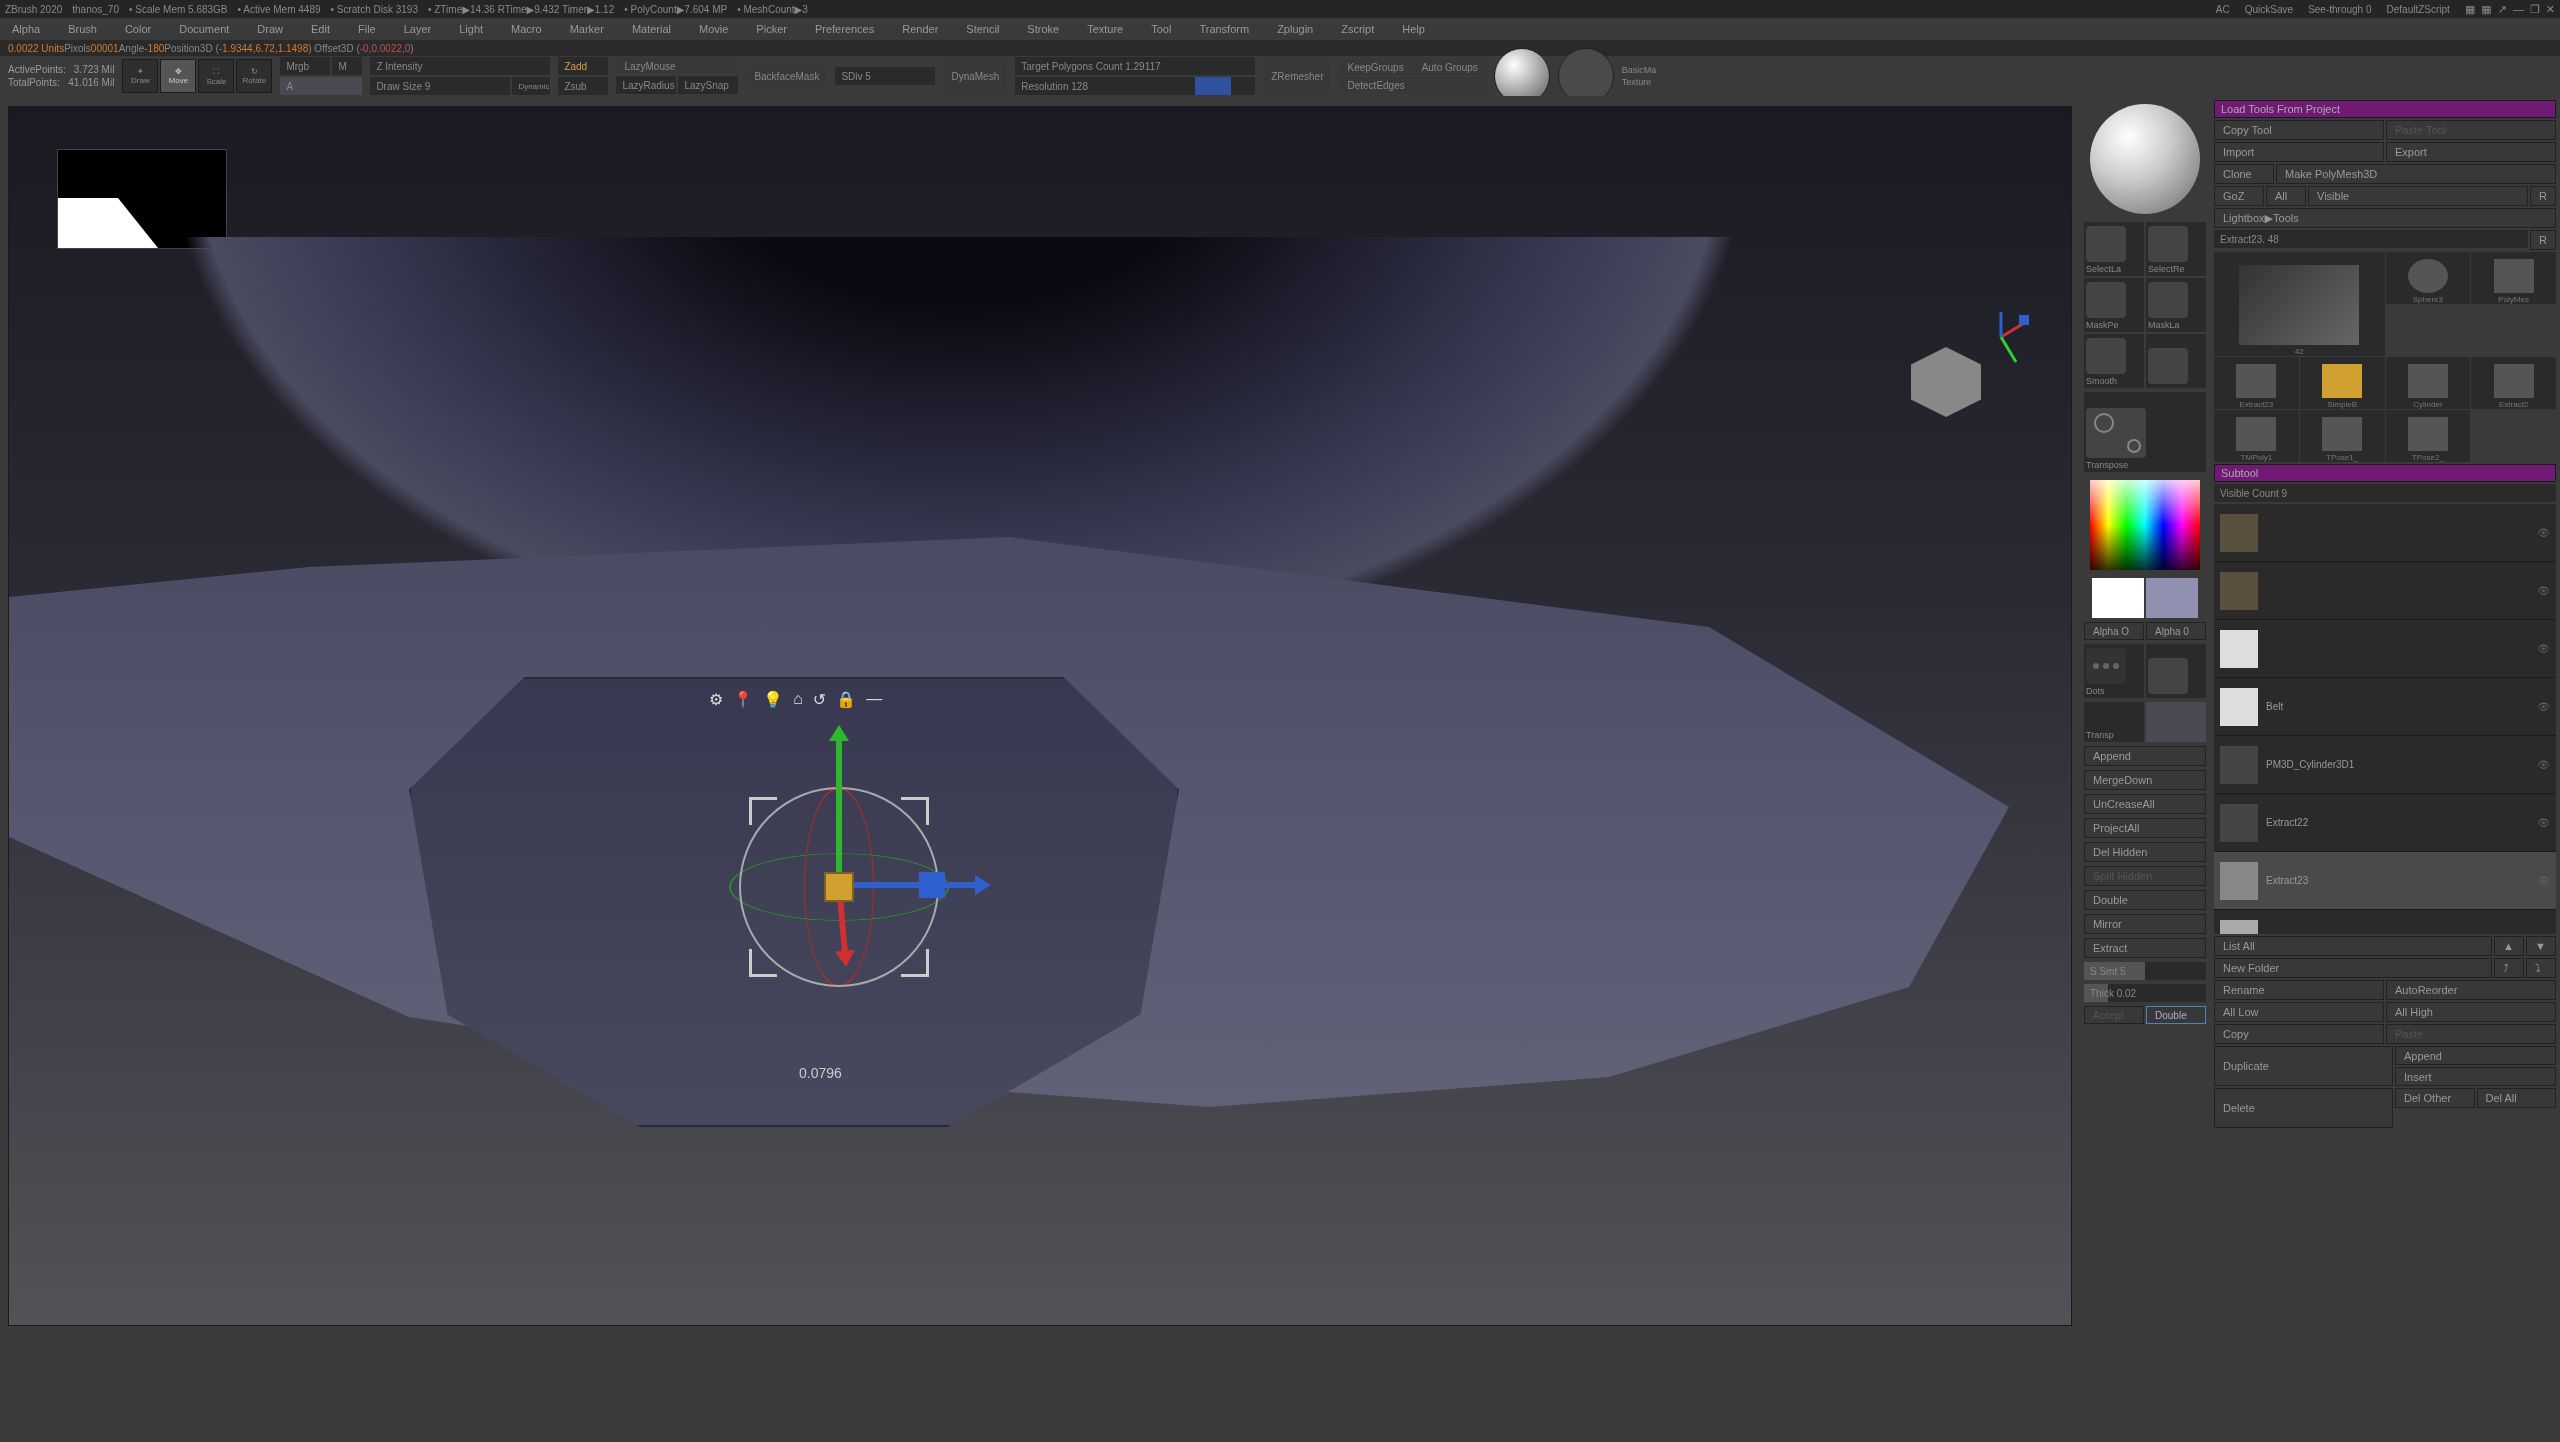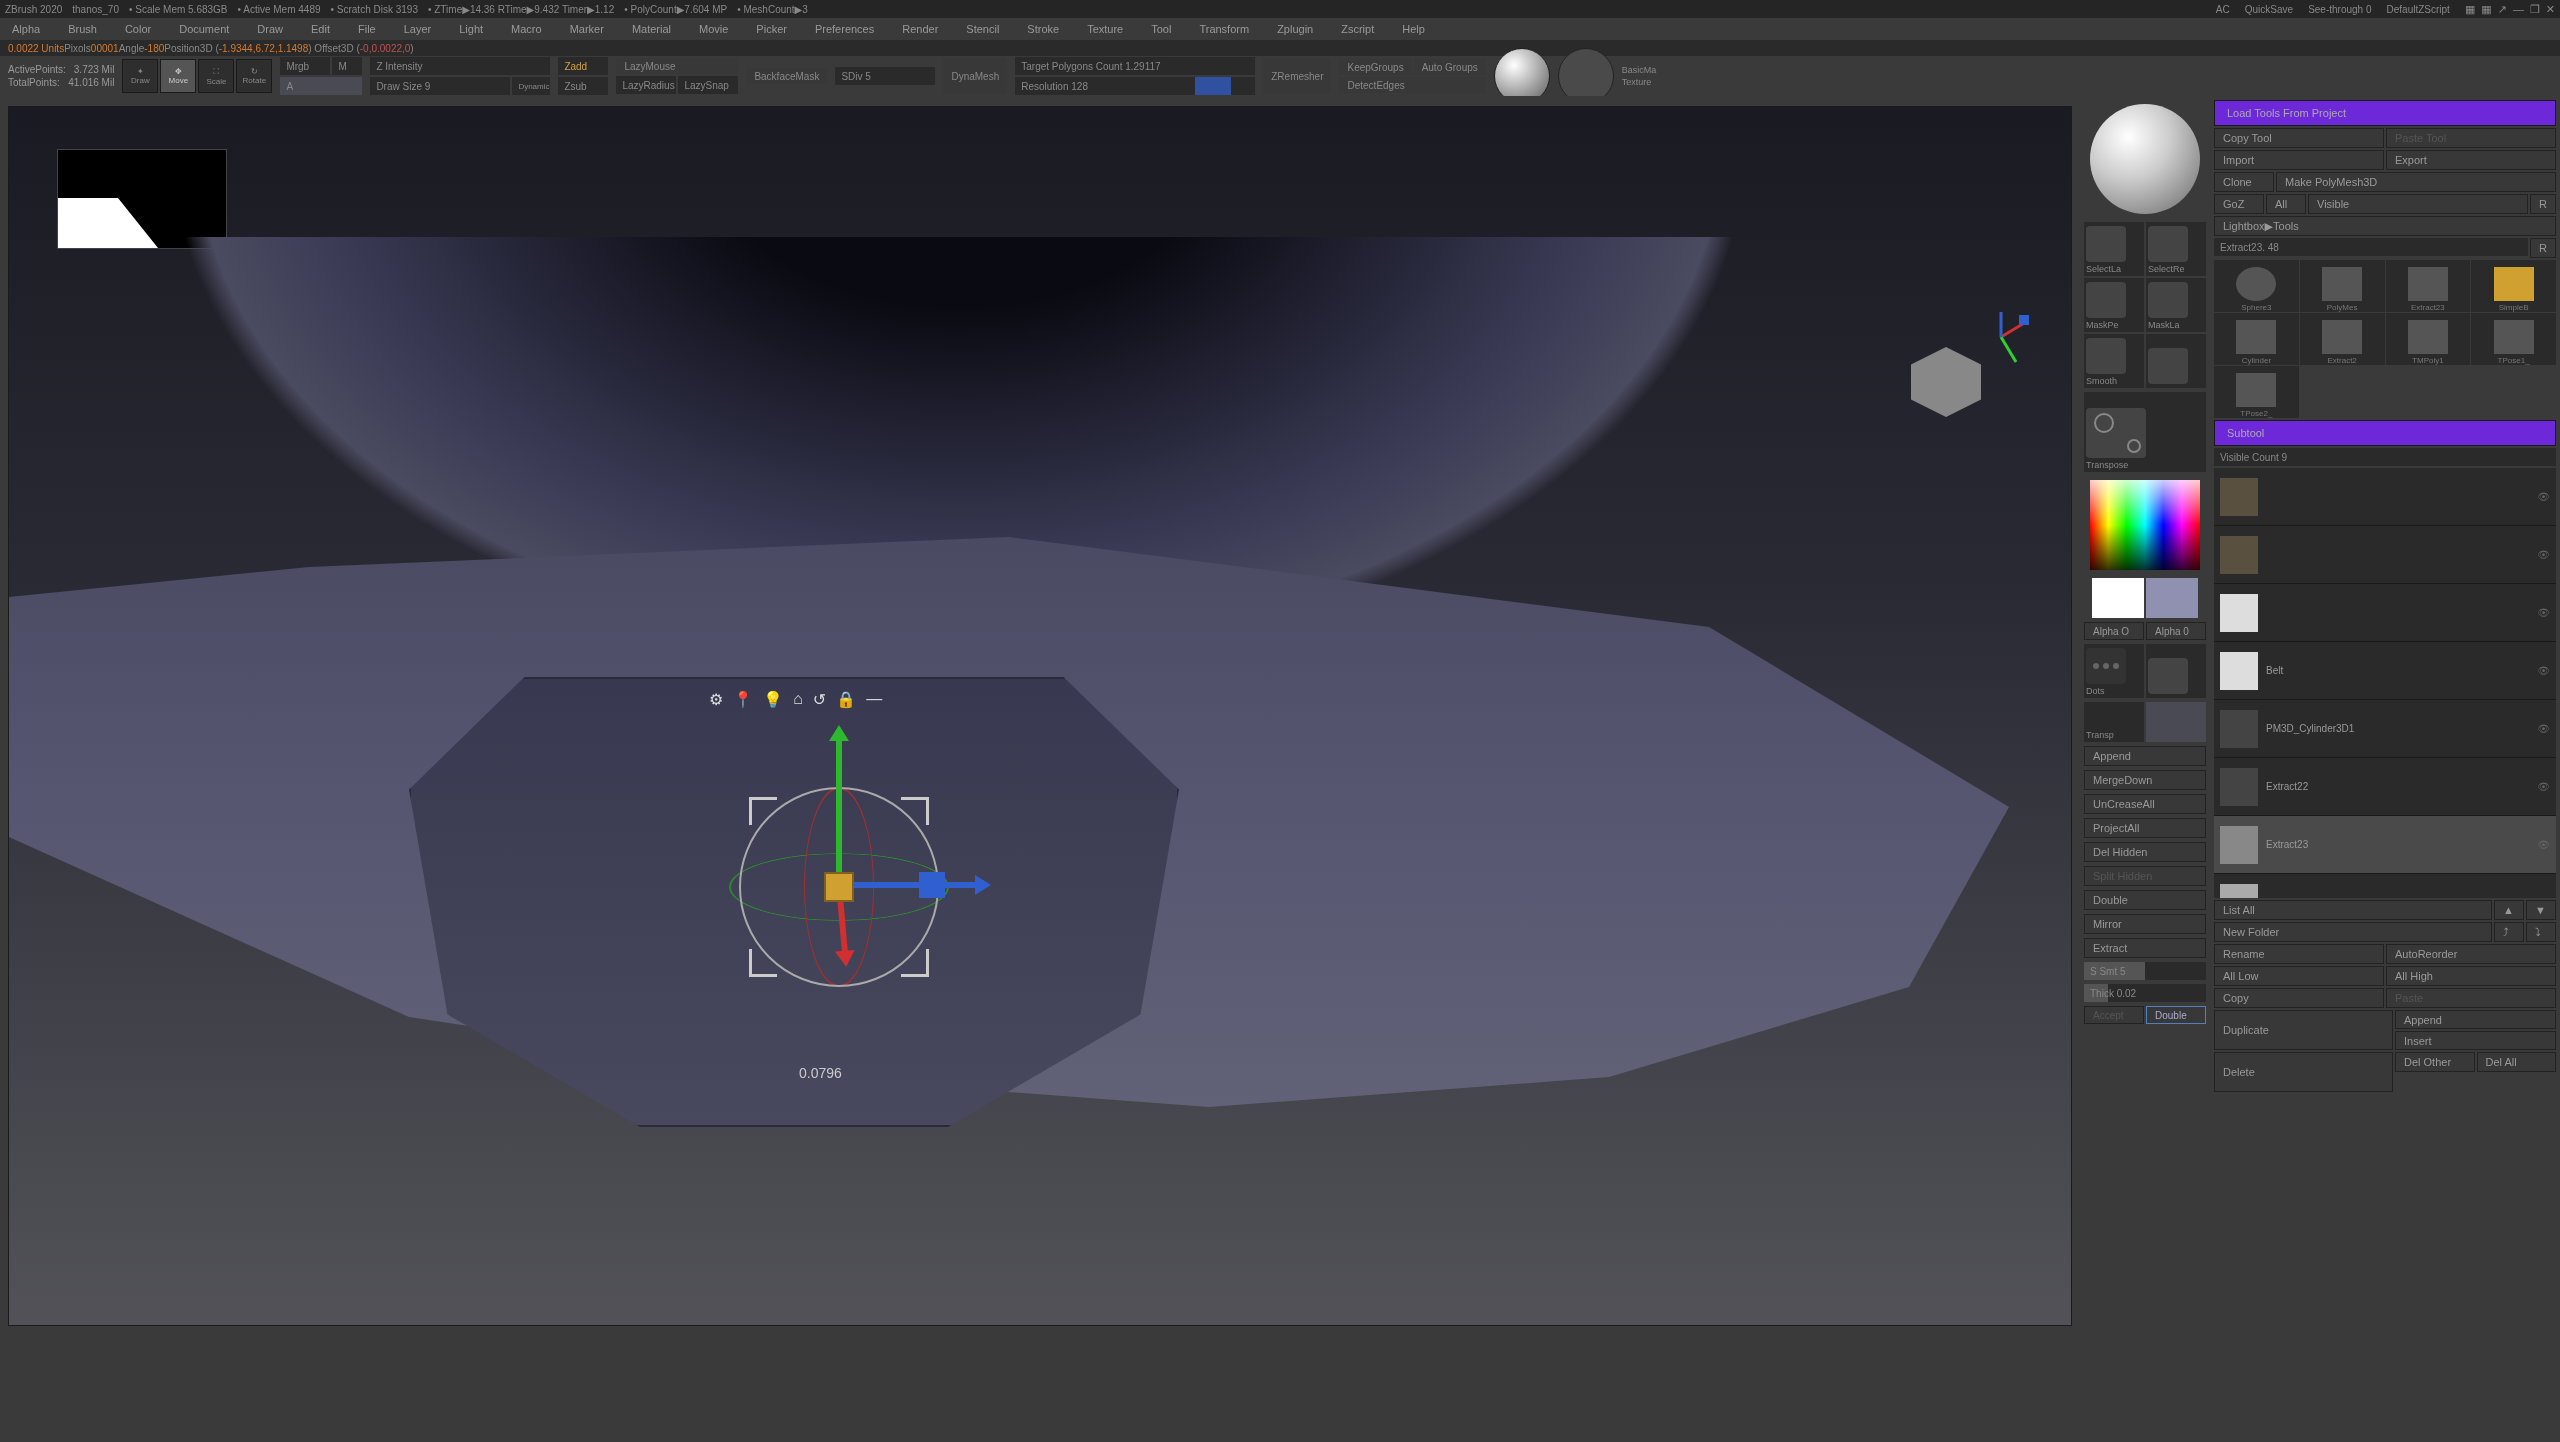--- a/index.html
+++ b/index.html
@@ -89,21 +89,21 @@
 .color-picker { width: 110px; height: 90px; background: linear-gradient(to right, #f00, #ff0, #0f0, #0ff, #00f, #f0f, #f00); position: relative; margin: 4px auto; }
 .color-picker::after { content: ''; position: absolute; inset: 0; background: linear-gradient(to bottom, rgba(255,255,255,0.8), transparent 50%, rgba(0,0,0,0.8)); }
 .swatches { display: flex; gap: 2px; justify-content: center; }
 .swatch { width: 52px; height: 40px; }
 
 .panel-btn { height: 20px; background: #383838; color: #999; font-size: 11px; padding: 0 8px; display: flex; align-items: center; border: 1px solid #222; }
 .panel-btn.small { font-size: 10px; height: 18px; }
 .panel-row { display: flex; gap: 2px; }
 .panel-row .panel-btn { flex: 1; }
 
-.section-header { height: 26px; background: #6d28d9; color: #aaa; font-size: 11px; padding: 0 12px; display: flex; align-items: center; border: 1px solid #1a1a1a; }
+.section-header { height: 18px; background: #701a75; color: #aaa; font-size: 11px; padding: 0 6px; display: flex; align-items: center; border: 1px solid #1a1a1a; }
 
 .tool-grid { display: grid; grid-template-columns: repeat(4, 1fr); gap: 1px; }
 .tool-item { height: 52px; background: #2a2a2a; display: flex; flex-direction: column; align-items: center; justify-content: flex-end; font-size: 8px; color: #777; overflow: hidden; }
 .tool-icon { width: 40px; height: 34px; background: #555; margin-bottom: 2px; }
 
 .subtool-list { background: #2a2a2a; height: 430px; overflow: hidden; }
 .subtool-row { height: 58px; display: flex; align-items: center; padding: 0 6px; border-bottom: 1px solid #1a1a1a; font-size: 10px; color: #999; gap: 8px; }
 .subtool-row.selected { background: #4a4a4a; }
 .subtool-thumb { width: 38px; height: 38px; background: #444; }
 .subtool-icons { margin-left: auto; display: flex; gap: 4px; font-size: 10px; color: #666; }
@@ -420,20 +420,24 @@
         <div class="panel-btn" style="flex:0 0 25px">R</div>
       </div>
       <div class="panel-btn">Lightbox▶Tools</div>
       <div class="panel-row">
         <div class="slider-row" style="flex:1">
             <span>Extract23. 48</span>
           </div>
         <div class="panel-btn" style="flex:0 0 25px">R</div>
       </div>
       <div class="tool-grid">
+        <div class="tool-item" style="grid-column:span 2;height:104px">
+            <div class="tool-icon" style="width:120px;height:80px;background:linear-gradient(135deg,#333,#666)"></div>
+            <span>42</span>
+          </div>
         <div class="tool-item">
             <div class="tool-icon" style="border-radius:50%"></div>
             <span>Sphere3</span>
           </div>
         <div class="tool-item">
             <div class="tool-icon"></div>
             <span>PolyMes</span>
           </div>
         <div class="tool-item">
             <div class="tool-icon"></div>

